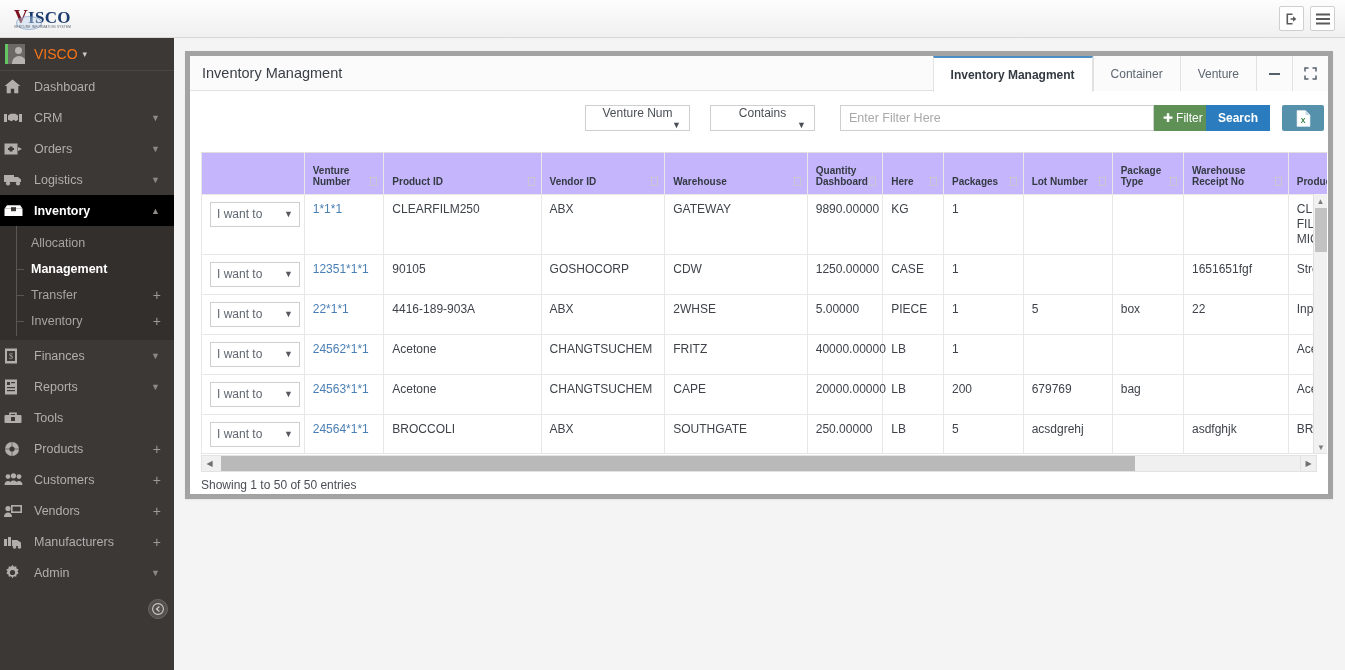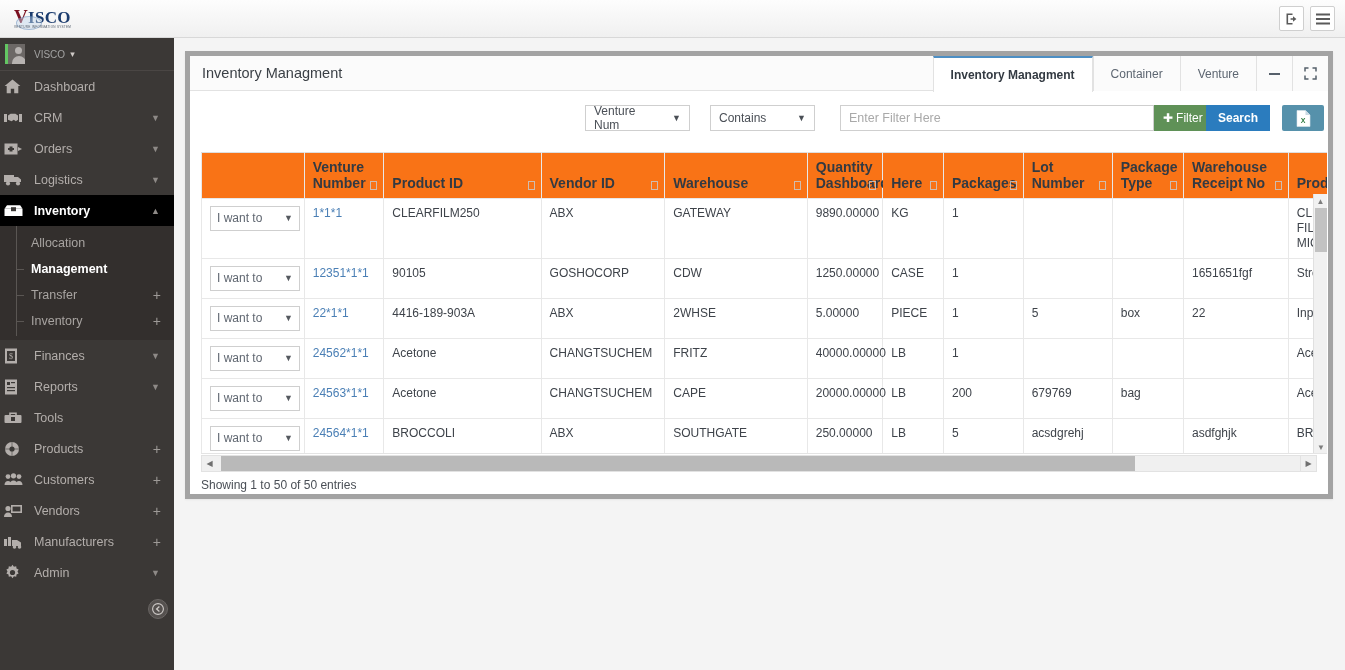--- a/index.html
+++ b/index.html
@@ -69,21 +69,21 @@
     position: relative; overflow: hidden;
   }
   .sb-ava::before {
     content: ''; position: absolute; left: 7px; top: 3px;
     width: 7px; height: 7px; border-radius: 50%; background: #b7b3b1;
   }
   .sb-ava::after {
     content: ''; position: absolute; left: 3.5px; top: 12px;
     width: 14px; height: 9px; border-radius: 7px 7px 0 0; background: #b7b3b1;
   }
-  .sb-user-name { color: #a3a3a3; font-size: 10px; }
+  .sb-user-name { color: #f97316; font-size: 14px; }
   .sb-caret { color: #cfcac7; font-size: 9px; margin-left: 5px; }
 
   .sb-item {
     height: 31px; display: flex; align-items: center;
     padding-left: 4px; color: #b3aeab; font-size: 12.5px;
     cursor: pointer; position: relative;
   }
   .sb-item.active { background: #000000; color: #ffffff; font-weight: bold; }
   .sb-ico {
     width: 21px; height: 16px; margin-right: 9px;
@@ -156,21 +156,21 @@
   .ptab.icon-tab { padding: 0 11px; color: #56606b; }
 
   .filterbar {
     height: 54px; position: relative;
   }
   .fb-sel {
     position: absolute; top: 14px; height: 26px;
     border: 1px solid #cfcfcf; background: #fff;
     font-size: 12px; color: #4a4f56;
     display: flex; align-items: center;
-    padding: 0 8px; cursor: pointer;
+    padding: 0 8px; cursor: pointer; flex-direction: column;
   }
   .fb-sel .fb-arrow { margin-left: auto; font-size: 9px; color: #4a4f56; padding-left: 10px; }
   #sel-field { left: 395px; width: 105px; }
   #sel-op    { left: 520px; width: 105px; }
   .fb-input {
     position: absolute; left: 650px; top: 14px;
     width: 314px; height: 26px;
     border: 1px solid #cfcfcf; background: #fff;
     font-size: 12.5px; color: #333; padding: 0 8px;
     font-family: "Liberation Sans", sans-serif; outline: none;
@@ -202,23 +202,23 @@
   }
   .tbl-scroll {
     width: 1126px; height: 302px; overflow: hidden; position: relative;
     border-bottom: 1px solid #e4e4e4;
   }
   table.grid {
     border-collapse: collapse; table-layout: fixed;
     width: 1200px; font-size: 12px; color: #3e434a;
   }
   table.grid th {
-    background: #f97316; border: 1px solid #e8e8e8;
+    background: #c4b5fd; border: 1px solid #e8e8e8;
     border-top: 1px solid #dedede;
-    font-weight: bold; font-size: 14px; color: #333a42;
+    font-weight: bold; font-size: 10px; color: #333a42;
     text-align: left; vertical-align: bottom;
     padding: 6px 8px 7px 8px; height: 42px; position: relative;
   }
   th .sort-ico {
     position: absolute; right: 6px; bottom: 8px;
     width: 7px; height: 9px; border: 1px solid #c9c9c9; opacity: .85;
   }
   table.grid td {
     border: 1px solid #e8e8e8; padding: 7px 8px;
     vertical-align: top; line-height: 15px;

